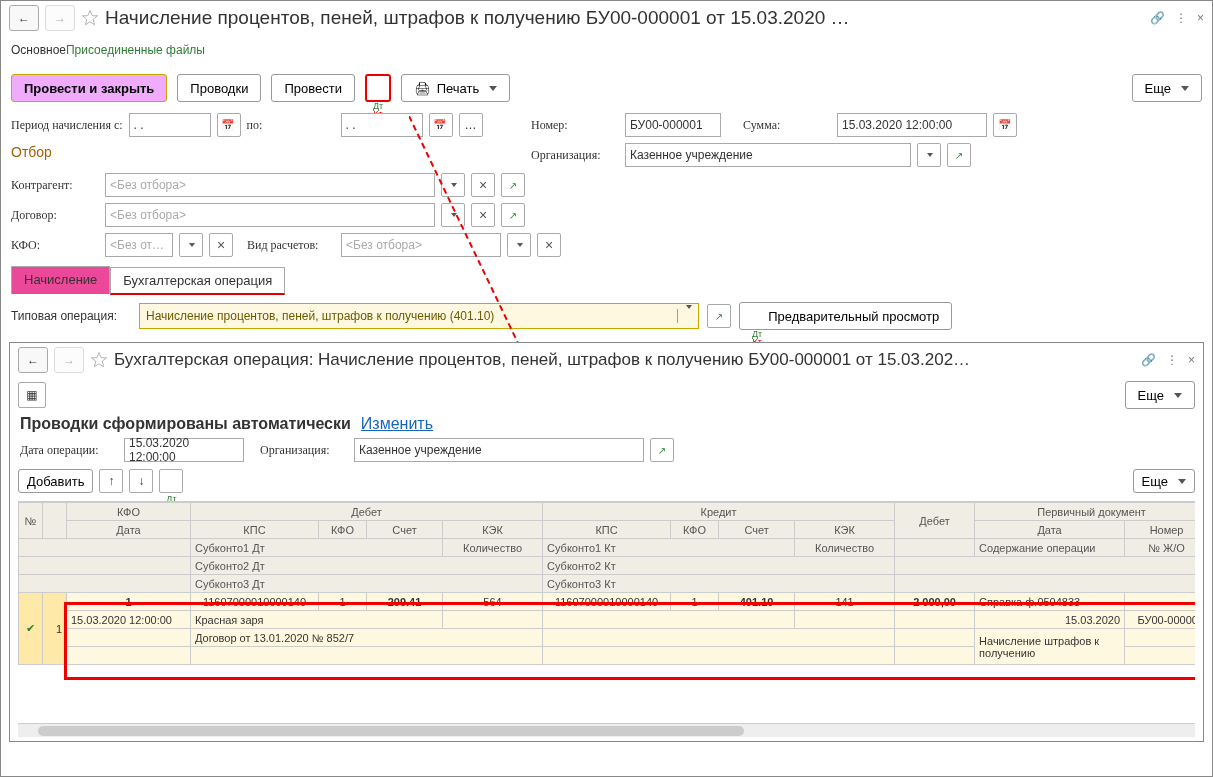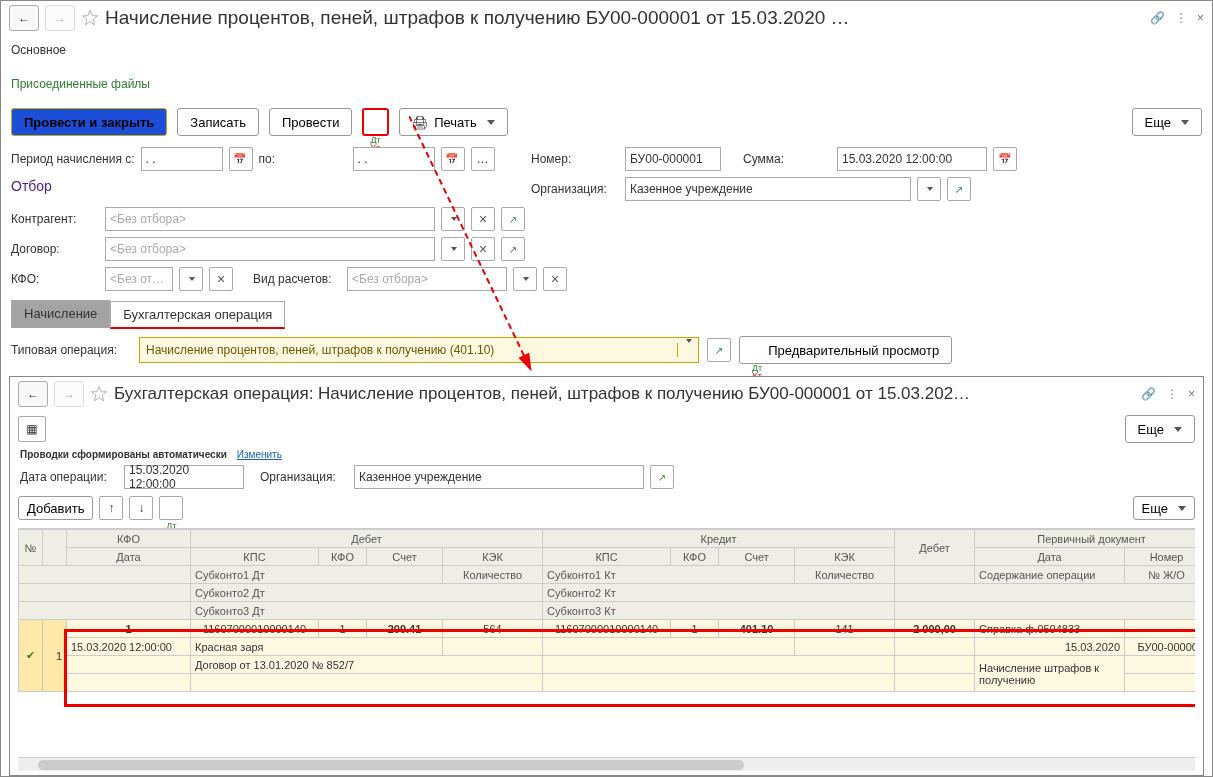--- a/index.html
+++ b/index.html
@@ -8,63 +8,63 @@
 
 
 .titlebar { display: flex; align-items: center; padding: 4px 8px; gap: 6px; }
 .nav-btn { width: 30px; height: 26px; border: 1px solid #aaa; background: #f8f8f8; border-radius: 3px; display: flex; align-items: center; justify-content: center; cursor: pointer; }
 .nav-btn.disabled { opacity: .4; cursor: default; }
 .star-icon { width: 18px; height: 18px; stroke: #999; fill: none; }
 .title-text { font-size: 19px; flex: 1; white-space: nowrap; overflow: hidden; text-overflow: ellipsis; }
 .title-icons { display: flex; gap: 10px; align-items: center; color: #777; }
 .title-icons span, .title-icons svg { cursor: pointer; }
 
-.tabs1 { padding: 4px 10px; display: flex; gap: 12px; border-bottom: 1px solid transparent; flex-direction: column; }
+.tabs1 { padding: 4px 10px; display: flex; gap: 0; border-bottom: 1px solid transparent; }
 .tabs1 span { padding: 4px 0; cursor: pointer; }
 .tabs1 .active { color: #333; }
 .tabs1 .link { color: #2e7d32; }
 
 .cmdbar { padding: 8px 10px; display: flex; gap: 10px; align-items: center; }
 .btn { border: 1px solid #999; background: #fff; padding: 5px 12px; border-radius: 3px; cursor: pointer; height: 28px; display: inline-flex; align-items: center; gap: 6px; font-size: 13px; }
-.btn-yellow { background: #1d4ed8; border-color: #c9a800; font-weight: bold; }
+.btn-yellow { background: #f0abfc; border-color: #c9a800; font-weight: bold; }
 .btn-red-outline { border: 2px solid #e00; padding: 3px 6px; }
 .btn-more { margin-left: auto; }
 .dropdown-arrow::after { content: ""; display:inline-block; border-left:4px solid transparent; border-right:4px solid transparent; border-top:5px solid #555; margin-left:4px; vertical-align:middle;}
 
 .form-row { display: flex; align-items: center; gap: 6px; padding: 3px 10px; }
-.form-row label { min-width: 88px; }
+.form-row label { min-width: 88px; font-family: Liberation Serif, serif; }
 .wide-label { min-width: 142px; }
 .input { border: 1px solid #aaa; height: 24px; padding: 0 4px; background: #fff; display: inline-flex; align-items: center; }
 .input.placeholder { color: #aaa; }
 .btn-sm { border: 1px solid #aaa; height: 24px; min-width: 24px; background: #fff; display:inline-flex; align-items:center; justify-content:center; cursor:pointer; border-radius:2px; }
 .cal-icon::before { content: "📅"; font-size: 11px; }
 .x-icon::before { content: "×"; font-size: 14px; color: #555; }
 .dots-icon::before { content: "…"; }
 .open-icon::before { content: "↗"; font-size: 10px; color:#2e7d32;}
 .dd::after { content: ""; border-left:3px solid transparent; border-right:3px solid transparent; border-top:4px solid #555; margin-left:2px;}
 
-.section-title { color: #4c1d95; font-size: 14px; padding: 4px 10px; }
+.section-title { color: #a16207; font-size: 14px; padding: 4px 10px; }
 
 .tabs2 { display:flex; padding: 6px 10px 0 10px; gap:0; }
-.tabs2 .tab { border:1px solid #aaa; border-bottom:none; padding:5px 12px; background:#a3a3a3; cursor:pointer; font-size:13px; }
+.tabs2 .tab { border:1px solid #aaa; border-bottom:none; padding:5px 12px; background:#ec4899; cursor:pointer; font-size:13px; }
 .tabs2 .tab.active { background:#fff; border-bottom:2px solid #d00; position:relative; top:1px; }
 
 .typop-row { display:flex; align-items:center; gap:8px; padding:8px 10px; }
 .typop-input { flex:0 0 560px; background:#fff8e1; border:1px solid #c9a800; height:26px; display:flex; align-items:center; padding:0 6px; color:#6b5b00;gap:40px;}
 .typop-input .dd-btn { margin-left:auto; border-left:1px solid #c9a800; padding-left:6px; cursor:pointer;}
 
 
 .red-arrow { position:absolute; left:408px; top:115px; pointer-events:none; }
 
 
 .panel2 { border:1px solid #888; margin:4px 8px 8px 8px; background:#fff; height: 400px; display:flex; flex-direction:column; position:relative;}
 .panel2 .titlebar2 { display:flex; align-items:center; padding:4px 8px; gap:6px;}
 .title-text2 { font-size:17px; flex:1; white-space:nowrap; overflow:hidden; text-overflow:ellipsis;}
 .cmdbar2 { padding:4px 8px; display:flex; gap:6px; align-items:center;}
-.auto-label { padding:2px 10px; font-weight:bold; font-size:10px; display:flex; gap:10px; align-items:center;}
+.auto-label { padding:2px 10px; font-weight:bold; font-size:16px; display:flex; gap:10px; align-items:center;}
 .auto-label a { color:#1565c0; font-weight:normal; text-decoration:underline; cursor:pointer;}
 
 .grid-cmd { padding:4px 8px; display:flex; gap:6px; align-items:center;}
 
 
 .grid-wrap { flex:1; overflow:auto; border-top:1px solid #ccc; margin:4px 8px; position:relative;}
 table.grid { border-collapse:collapse; width: 1190px; table-layout:fixed; }
 table.grid th, table.grid td { border:1px solid #ccc; padding:2px 4px; font-size:11px; height:18px; overflow:hidden; white-space:nowrap; text-overflow:ellipsis; vertical-align:middle;}
 table.grid th { background:#f0ede5; font-weight:normal; text-align:center; color:#555; }
 table.grid .r0 td { background:#fff8e1; }
@@ -100,21 +100,21 @@
     </div>
   </div>
 
   <div class="tabs1">
     <span class="active">Основное</span>
     <span class="link">Присоединенные файлы</span>
   </div>
 
   <div class="cmdbar">
     <button class="btn btn-yellow">Провести и закрыть</button>
-    <button class="btn">Записать</button>
+    <button class="btn">Проводки</button>
     <button class="btn">Провести</button>
     <button class="btn btn-red-outline">
         <span class="dtkt-icon">
           <span class="dt">Дт</span>
           <span class="kt">Кт</span>
         </span>
       </button>
     <button class="btn dropdown-arrow">🖨 <span>Печать</span></button>
     <button class="btn btn-more dropdown-arrow">Еще</button>
   </div>
@@ -162,21 +162,21 @@
     <div class="btn-sm dd"></div>
     <div class="btn-sm x-icon"></div>
     <div class="btn-sm open-icon"></div>
   </div>
 
   <div class="form-row">
     <label>КФО:</label>
     <div class="input placeholder" style="width:68px">&lt;Без от…</div>
     <div class="btn-sm dd"></div>
     <div class="btn-sm x-icon"></div>
-    <label style="margin-left:14px">Вид расчетов:</label>
+    <label style="margin-left:8px">Вид расчетов:</label>
     <div class="input placeholder" style="width:160px">&lt;Без отбора&gt;</div>
     <div class="btn-sm dd"></div>
     <div class="btn-sm x-icon"></div>
   </div>
 
   <div class="tabs2">
     <div class="tab">Начисление</div>
     <div class="tab active">Бухгалтерская операция</div>
   </div>
 

